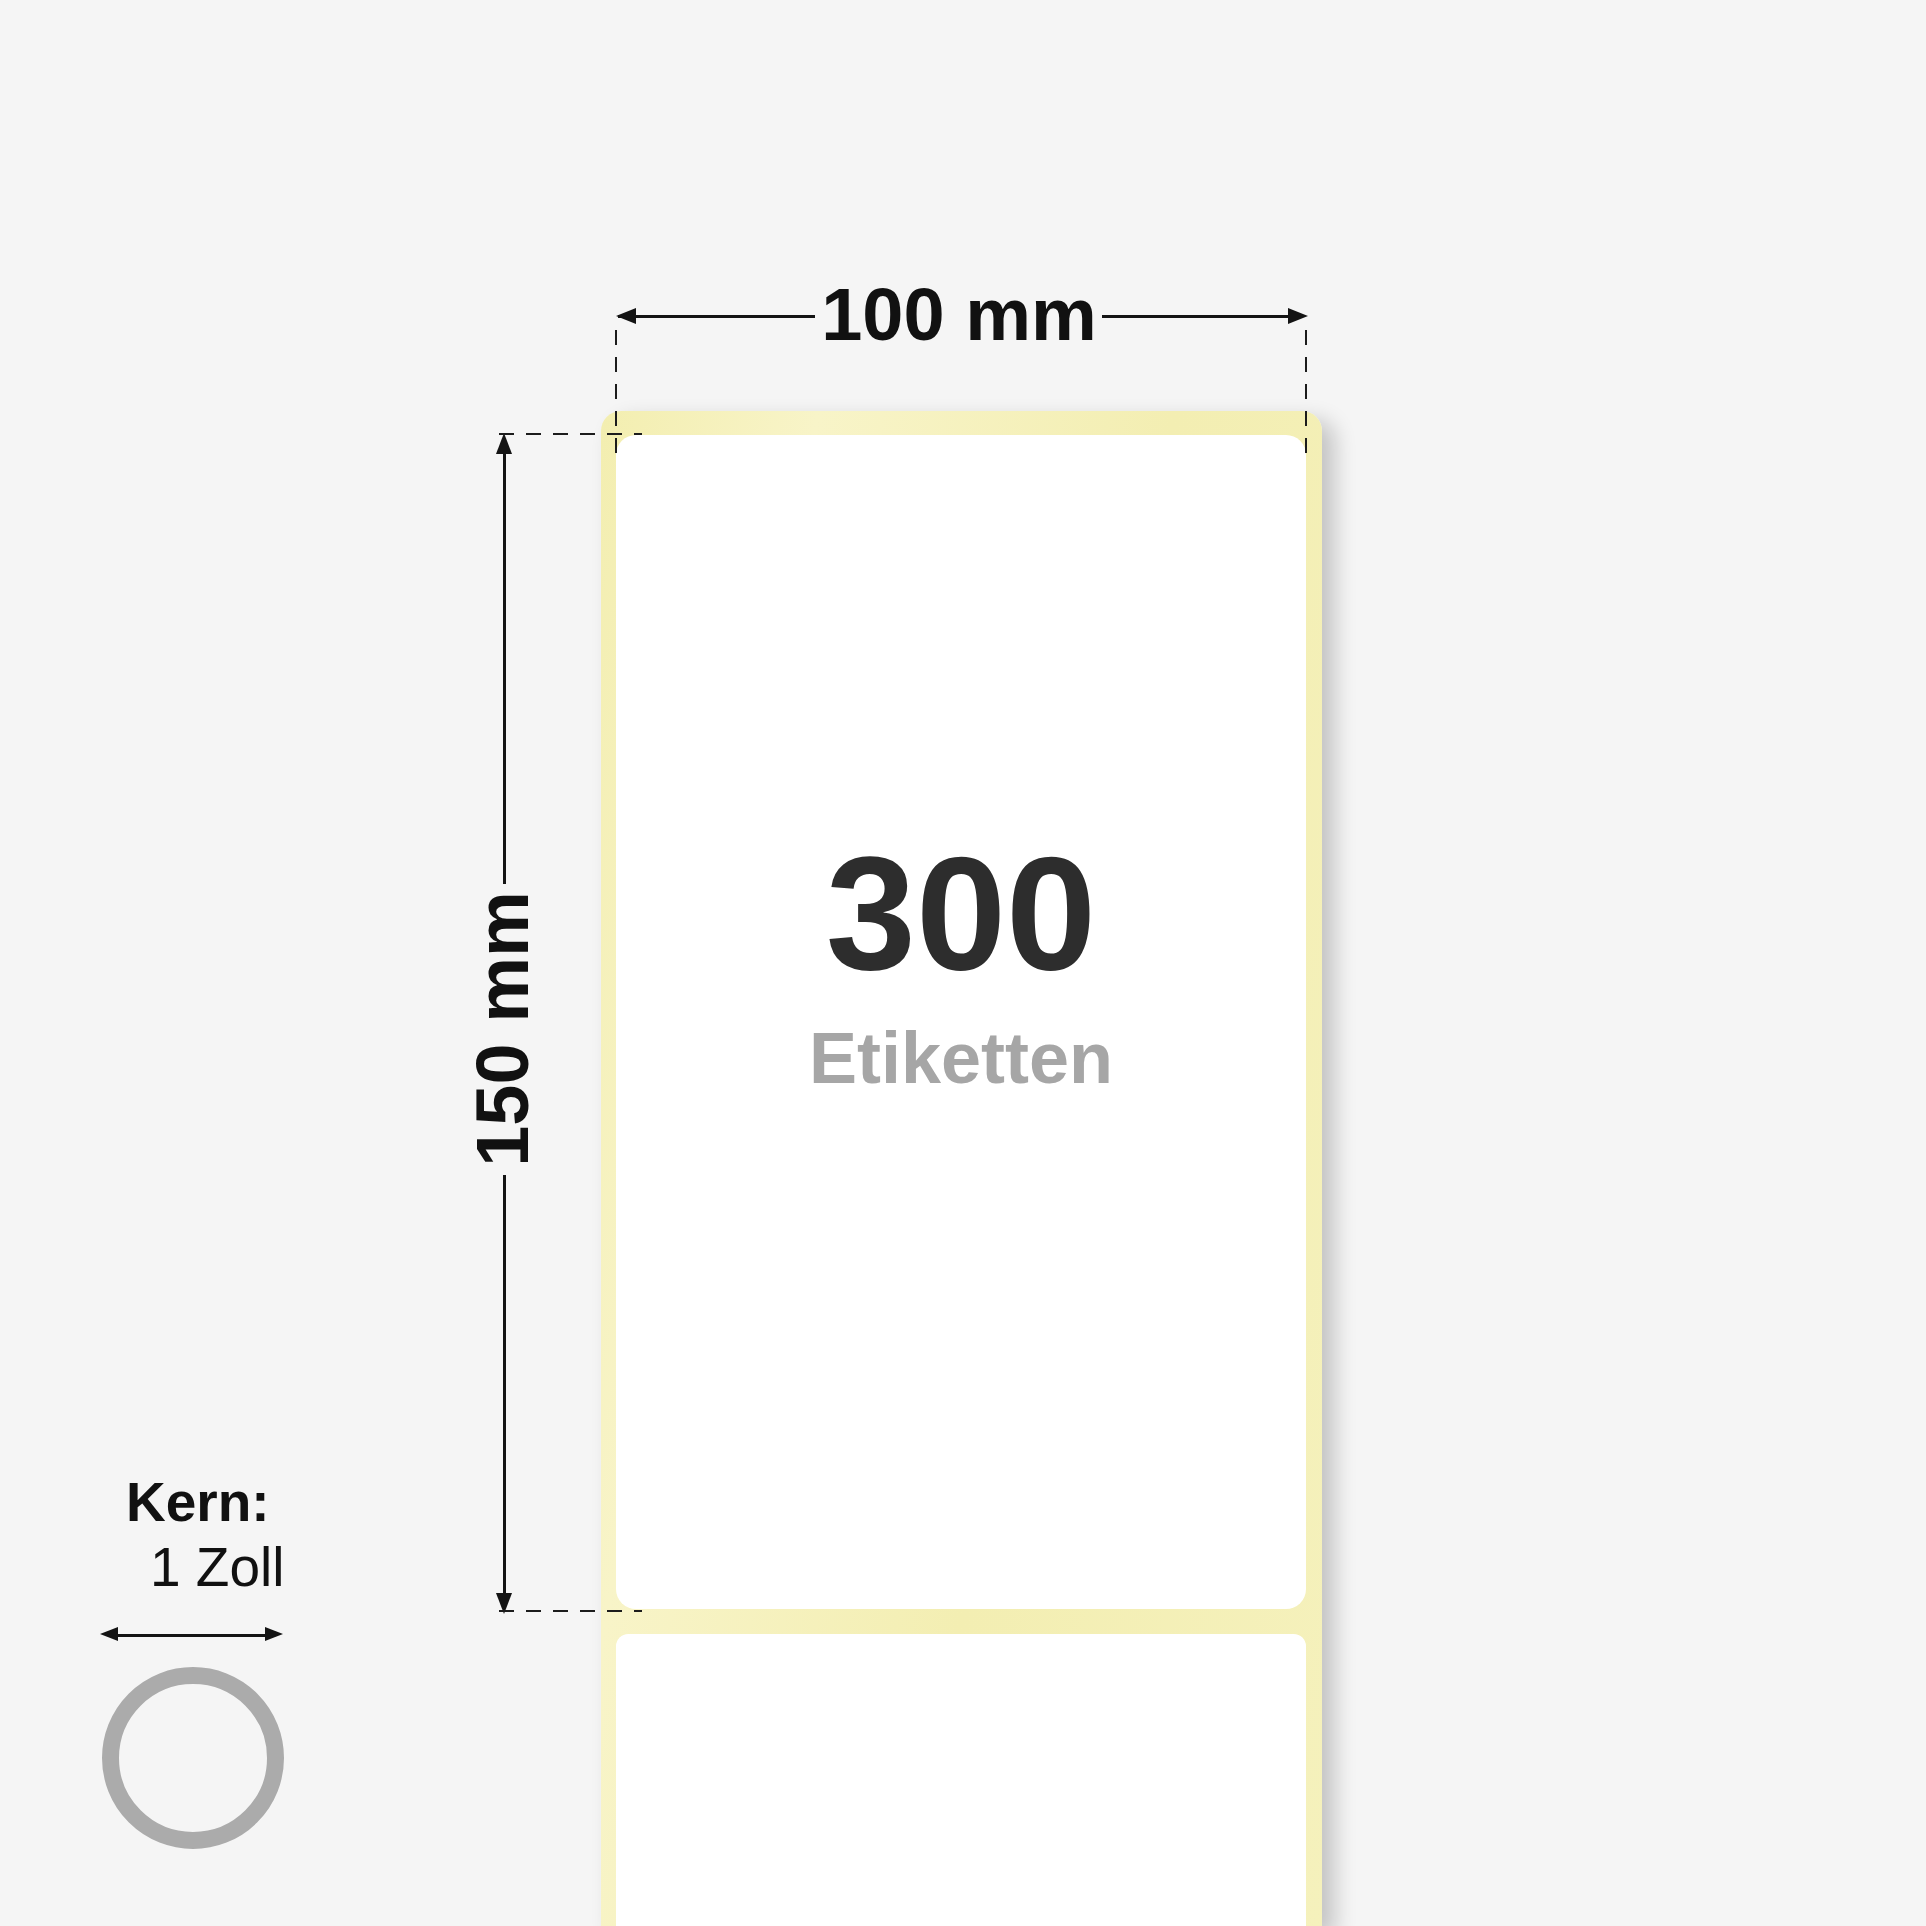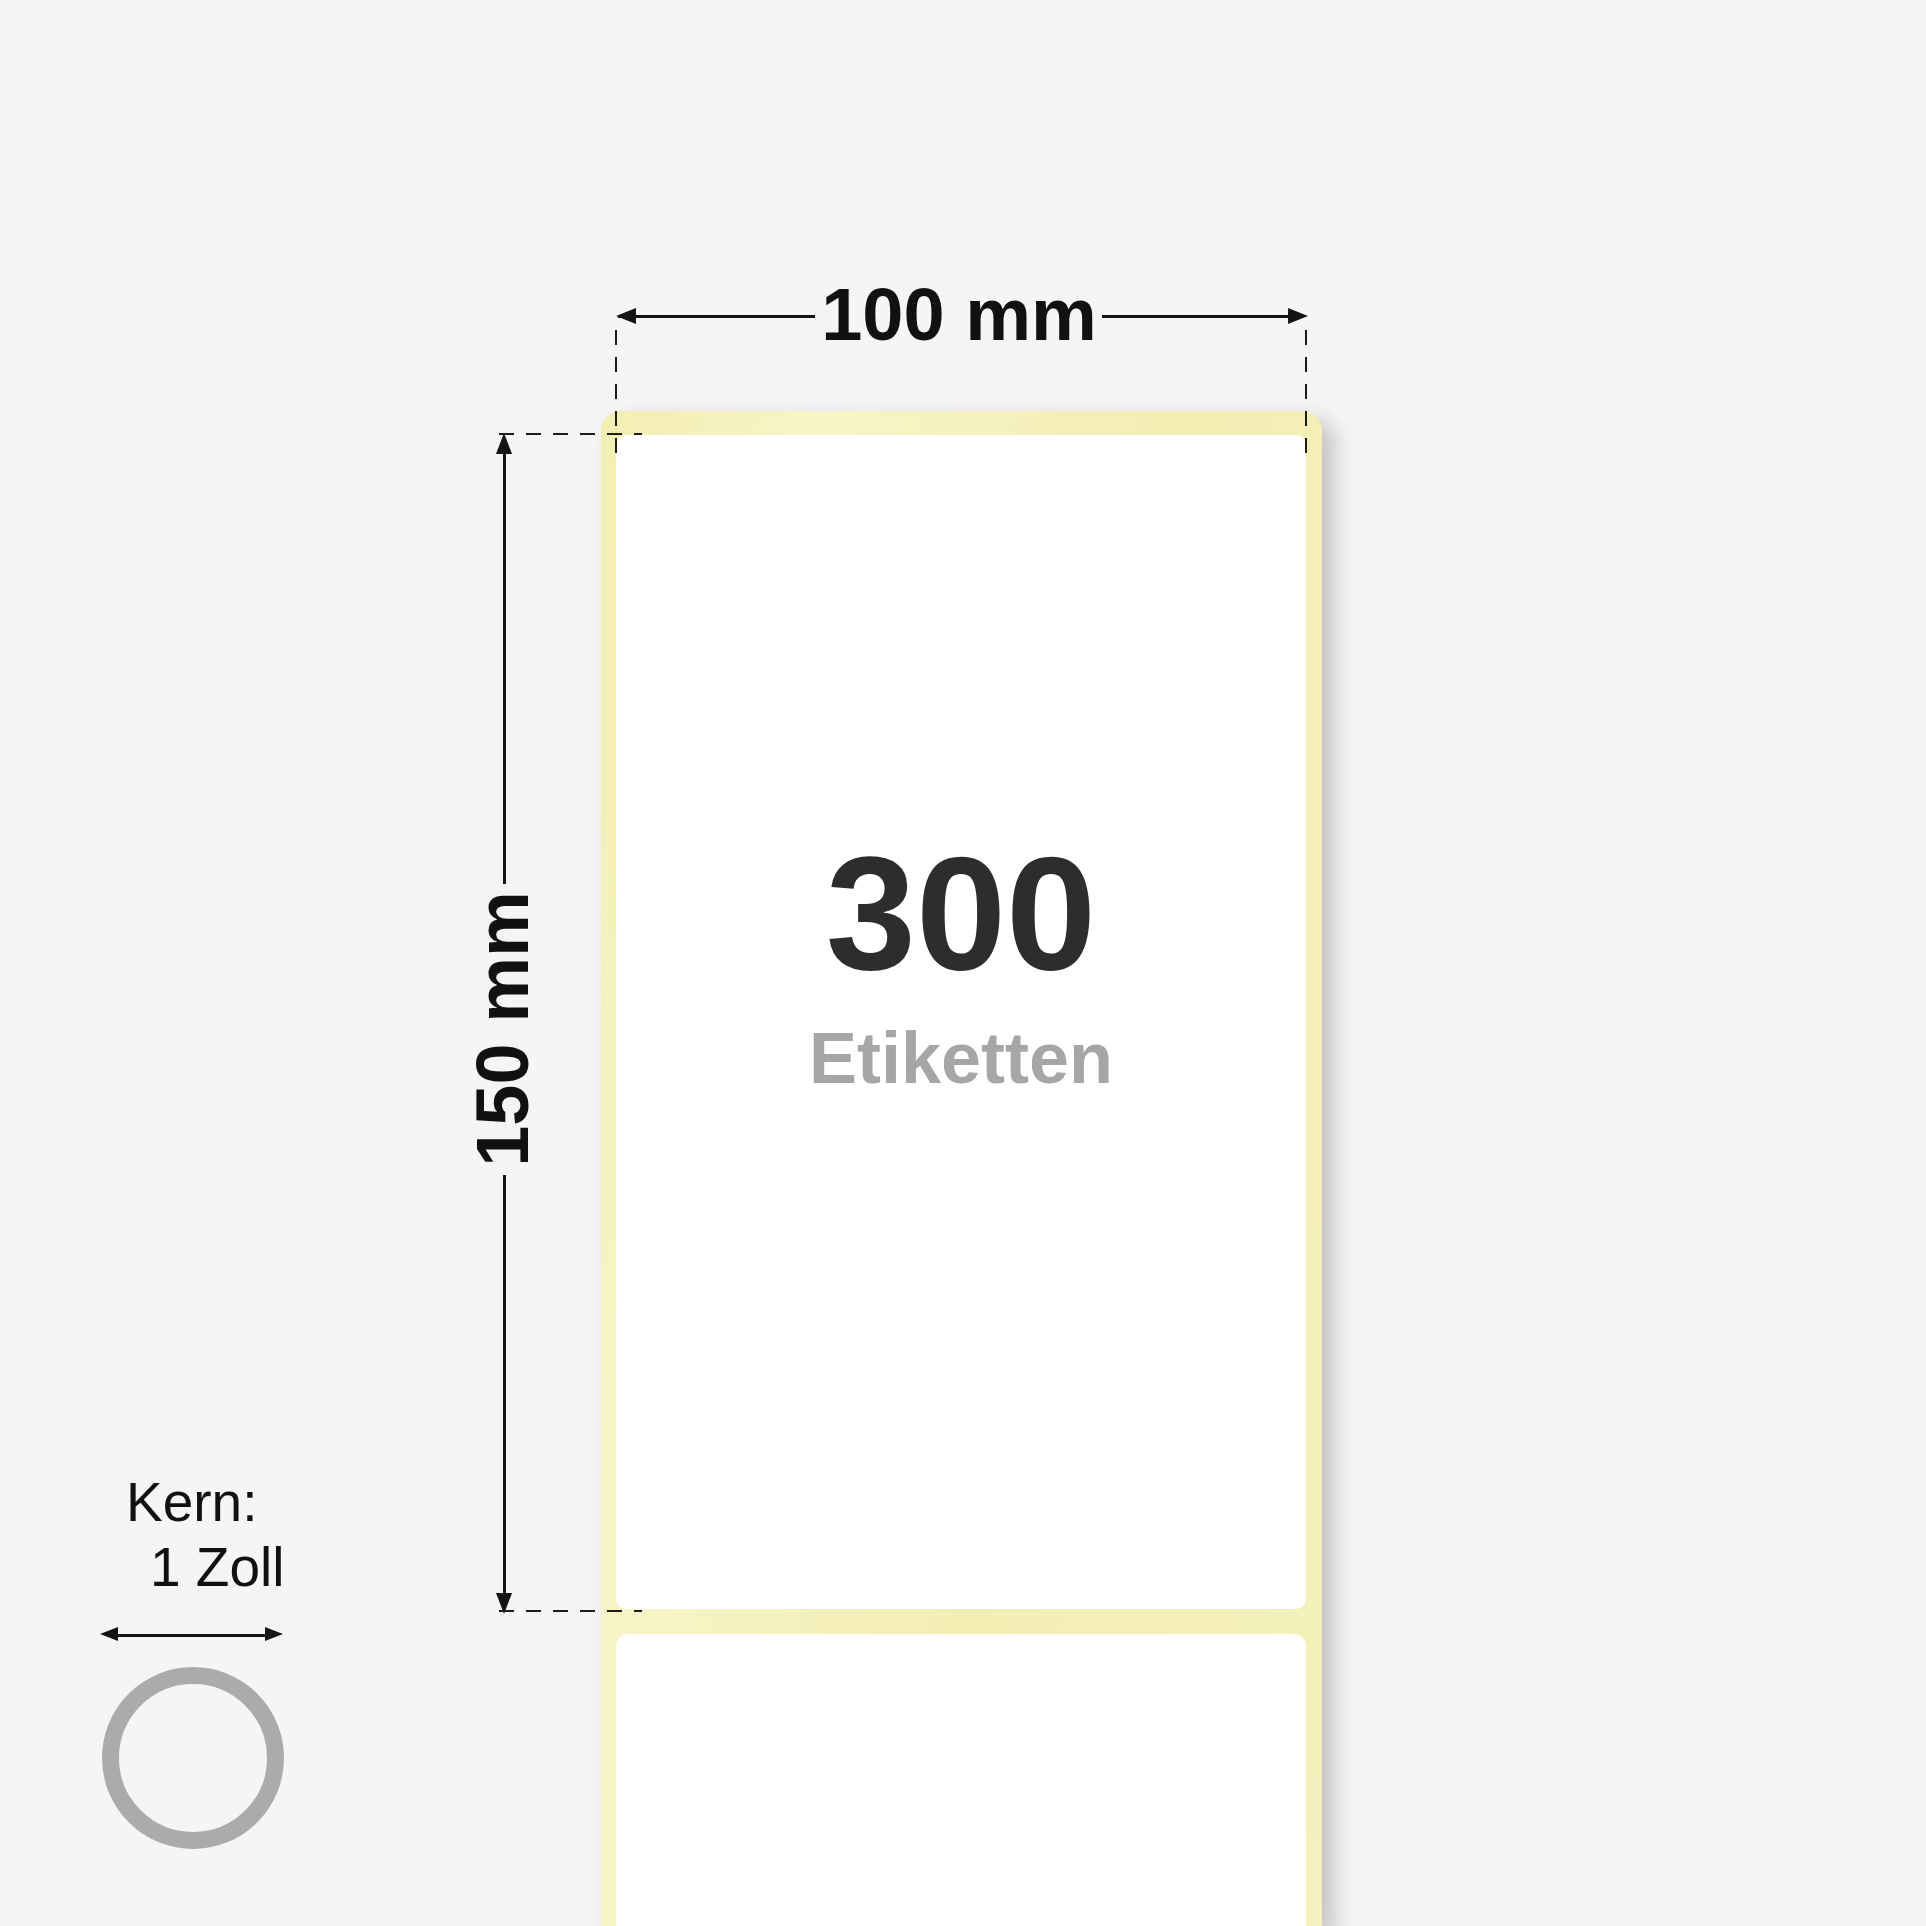--- a/index.html
+++ b/index.html
@@ -12,21 +12,21 @@
   
   .liner {
     position:absolute; left:601px; top:411px; width:721px; height:1516px;
     background:linear-gradient(100deg,#f3eeb0 0%,#f8f4c8 22%,#f3eeb2 58%,#f5f1bc 100%);
     border-radius:20px 20px 0 0;
     box-shadow:12.3px 9.2px 21.6px rgba(0,0,0,0.20);
   }
   .label-sheet {
     position:absolute; left:616px; width:690px; background:#ffffff;
   }
-  .label-first  { top:435px;  height:1174px; border-radius:10px; }
+  .label-first  { top:435px;  height:1174px; border-radius:20px; }
   .label-second { top:1634px; height:293px;  border-radius:12.3px 12.3px 0 0; }
 
   .label-count {
     position:absolute; left:50%; top:478px; transform:translate(-50%,-50%);
     font-size:162px; font-weight:bold; color:#2d2d2d; white-space:nowrap;
   }
   .label-word {
     position:absolute; left:50%; top:623px; transform:translate(-50%,-50%);
     font-size:72px; font-weight:bold; color:#a6a6a6; white-space:nowrap;
   }
@@ -45,21 +45,21 @@
   .dash-h { position:absolute; height:2.3px; background:repeating-linear-gradient(to right, #1c1c1c 0 15.4px,transparent 15.4px 27px); }
 
   .dim-text {
     position:absolute; font-size:74px; font-weight:bold; color:#111111; white-space:nowrap;
   }
   .dim-text-width  { left:959px; top:314px; transform:translate(-50%,-50%); }
   .dim-text-height { left:502px;  top:1029px; transform:translate(-50%,-50%) rotate(-90deg); }
 
   
   .core-text { position:absolute; left:126px; top:1470px; font-size:55px; line-height:65px; color:#111111; }
-  .core-title { font-weight:normal; }
+  .core-title { font-weight:bold; }
   .core-size  { font-weight:normal;margin-left:24px; }
   .core-ring {
     position:absolute; left:102px; top:1667px;
     width:148px; height:148px;
     border:17.7px solid #ababab; border-radius:50%;
     background:transparent;
   }
 </style>
 </head>
 <body>

